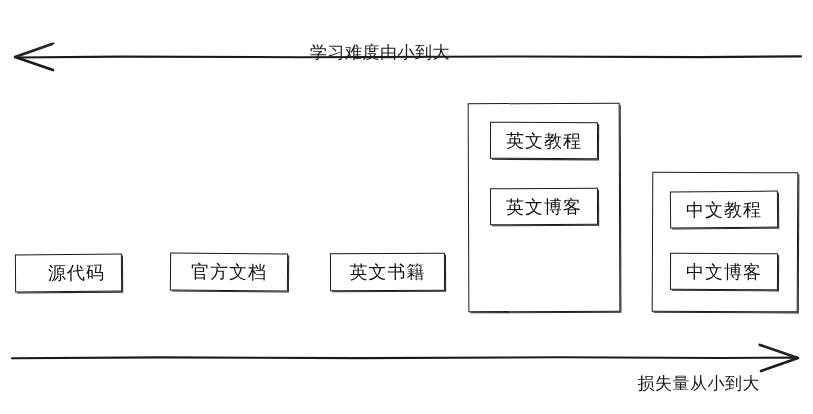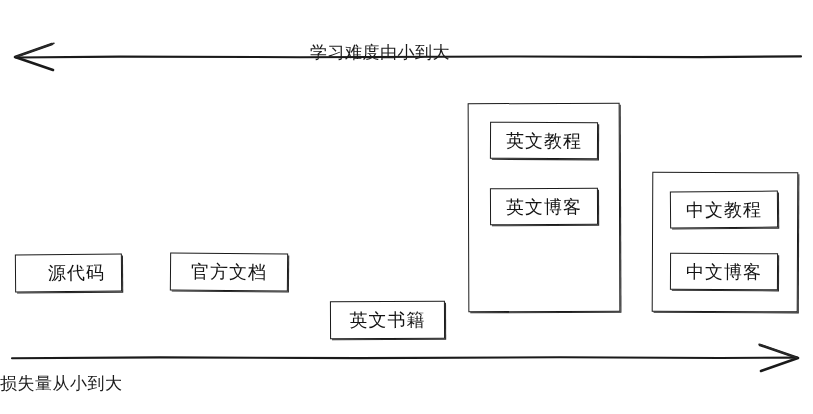--- a/index.html
+++ b/index.html
@@ -34,21 +34,21 @@
     left: 0;
     top: 9px;
     width: 760px;
     text-align: center;
     margin-top: 33px;
   }
   #bottom-axis-label {
     left: 0;
     top: 373px;
     width: 760px;
-    text-align: left;
+    text-align: right;
   }
 
   
   #arrows {
     position: absolute;
     left: 0;
     top: 0;
     width: 813px;
     height: 414px;
     pointer-events: none;
@@ -110,21 +110,21 @@
   </svg>
 
   <div class="node sk-a" style="left:15px; top:254px; width:107px; height:38px;padding-left:16px;">
     <span>源代码</span>
   </div>
 
   <div class="node sk-b" style="left:170px; top:253px; width:118px; height:38px;">
     <span>官方文档</span>
   </div>
 
-  <div class="node sk-c" style="left:330px; top:253px; width:115px; height:38px;margin-top:48px;">
+  <div class="node sk-c" style="left:330px; top:253px; width:115px; height:38px;">
     <span>英文书籍</span>
   </div>
 
   <div class="group-box g1" style="left:468px; top:103px; width:152px; height:209px;"></div>
 
   <div class="node sk-d" style="left:490px; top:122px; width:108px; height:37px;">
     <span>英文教程</span>
   </div>
 
   <div class="node sk-c" style="left:490px; top:188px; width:108px; height:37px;">

